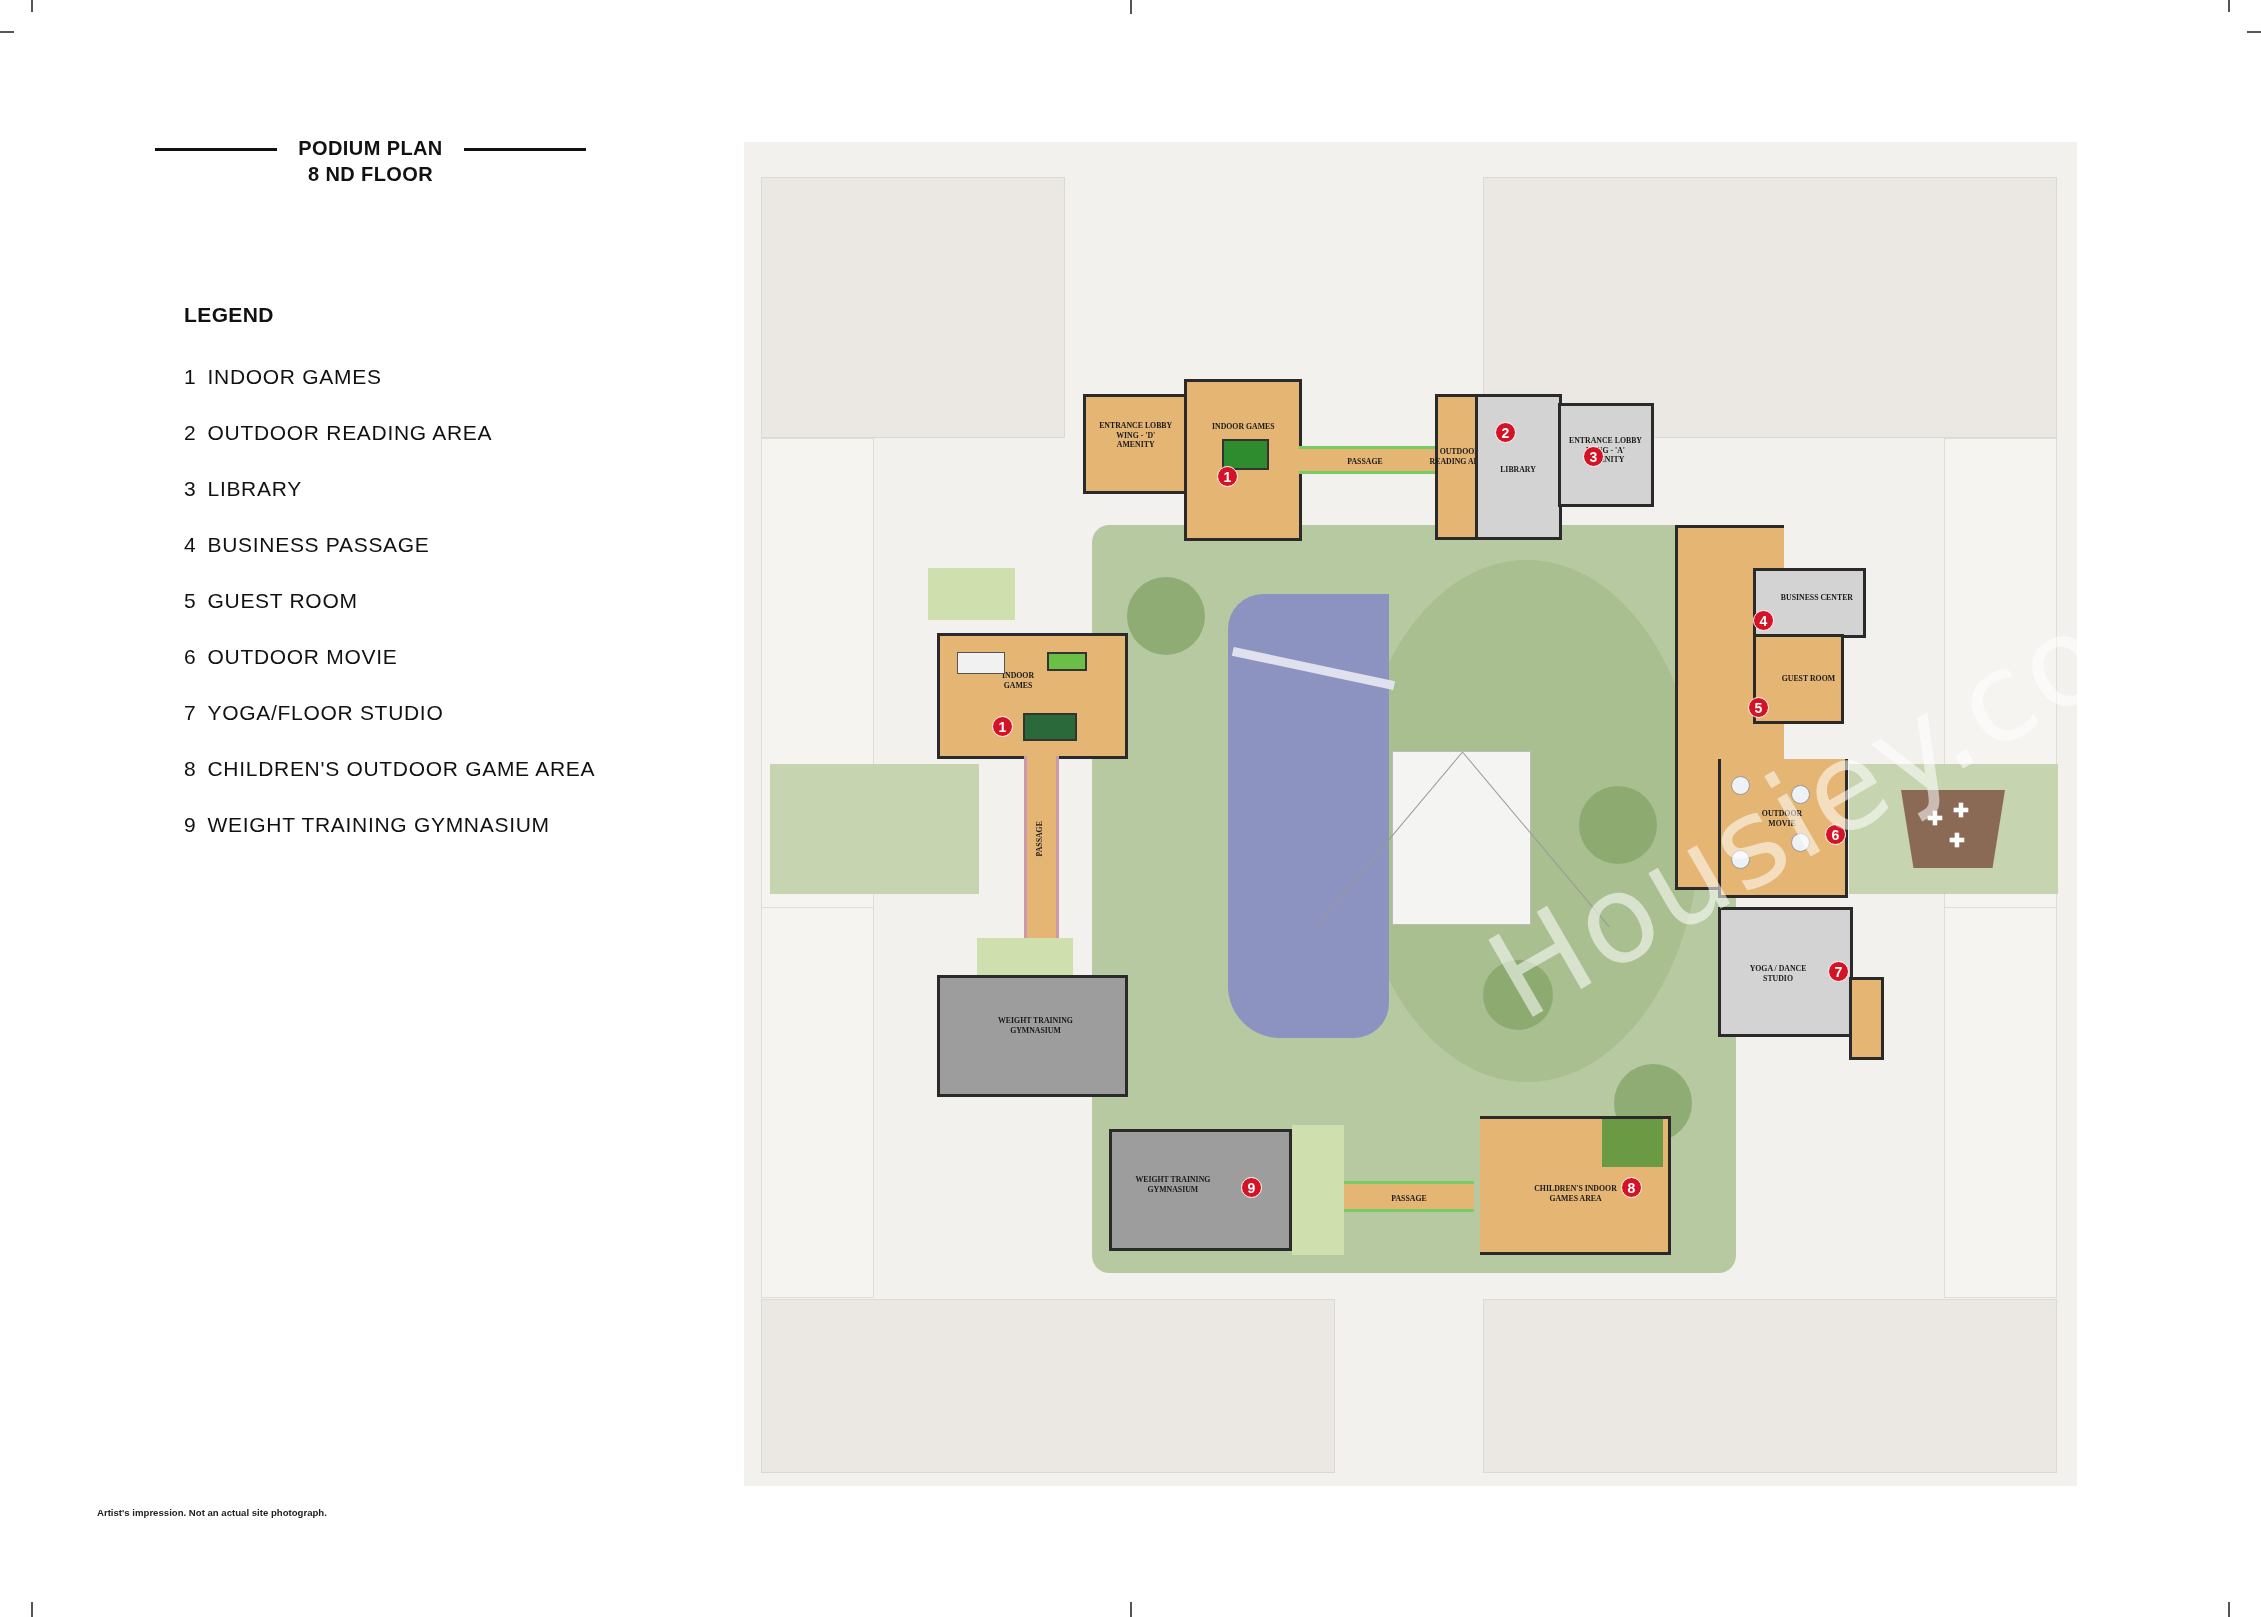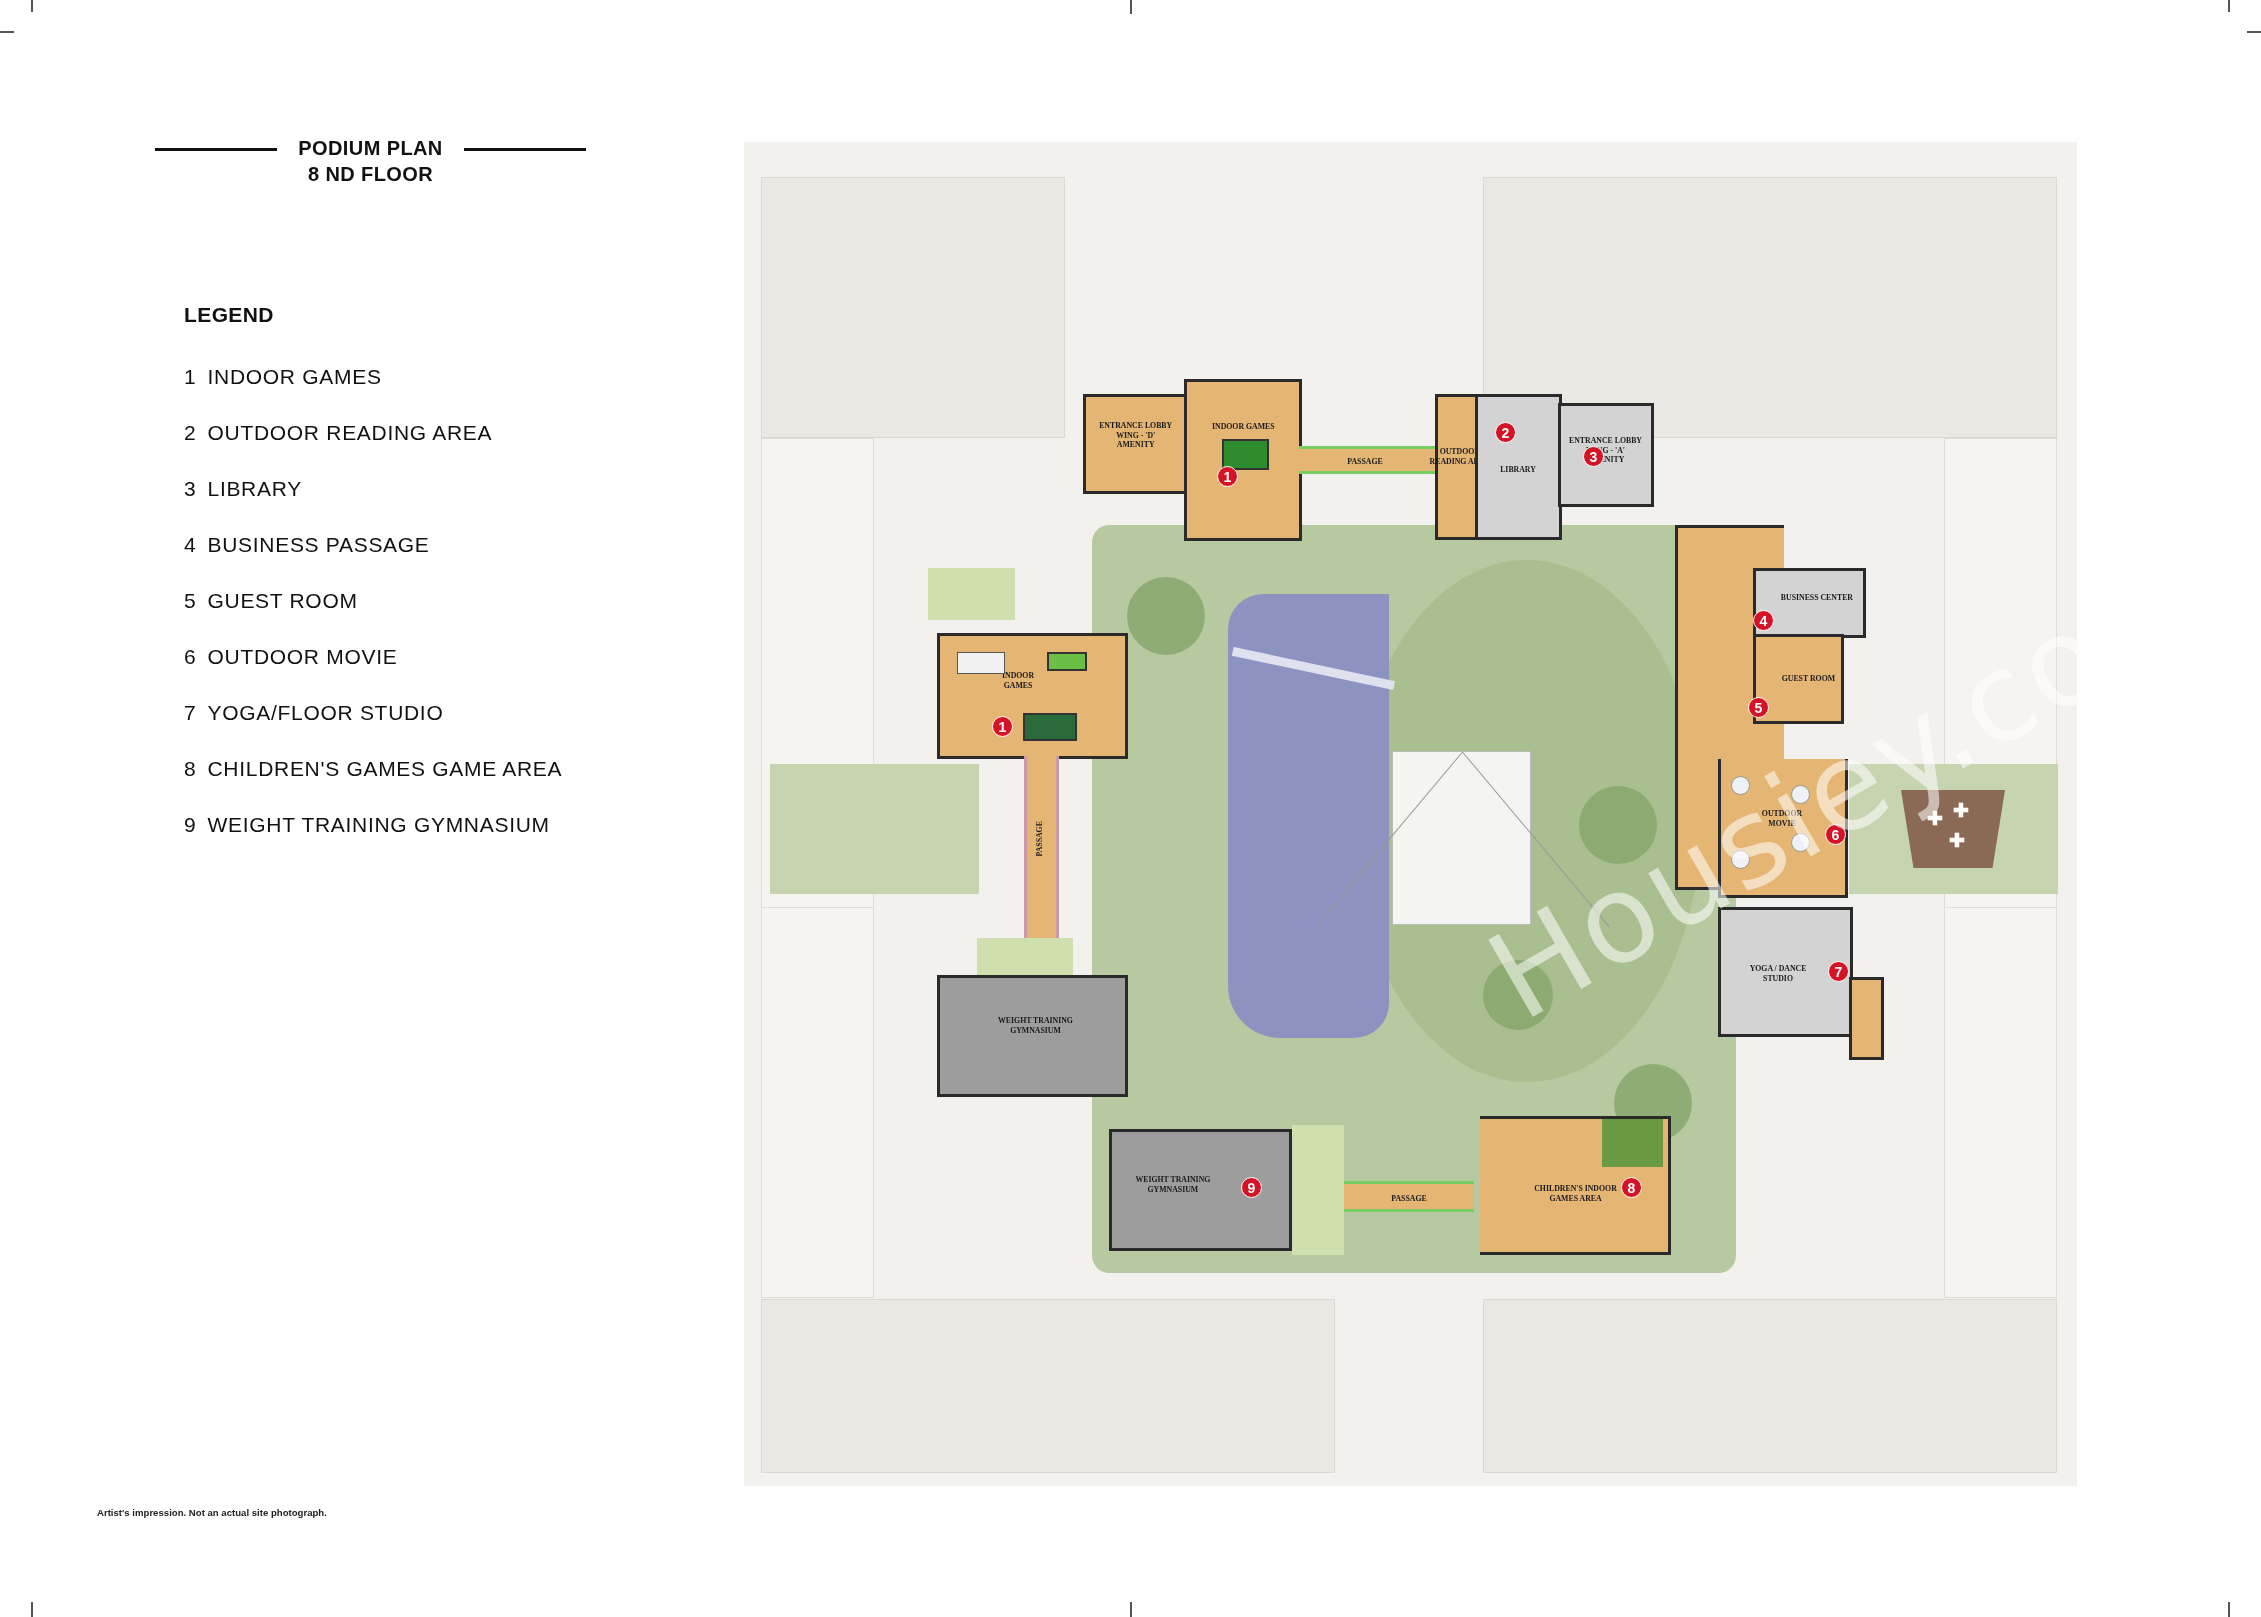--- a/index.html
+++ b/index.html
@@ -96,21 +96,21 @@
   <div class="legend-item">
       <span class="legend-num">6</span>
       <span>OUTDOOR MOVIE</span>
     </div>
   <div class="legend-item">
       <span class="legend-num">7</span>
       <span>YOGA/FLOOR STUDIO</span>
     </div>
   <div class="legend-item">
       <span class="legend-num">8</span>
-      <span>CHILDREN'S GAMES GAME AREA</span>
+      <span>CHILDREN'S OUTDOOR GAME AREA</span>
     </div>
   <div class="legend-item">
       <span class="legend-num">9</span>
       <span>WEIGHT TRAINING GYMNASIUM</span>
     </div>
 </div>
 
 <div class="disclaimer">Artist's impression. Not an actual site photograph.</div>
 
 <div class="plan">

